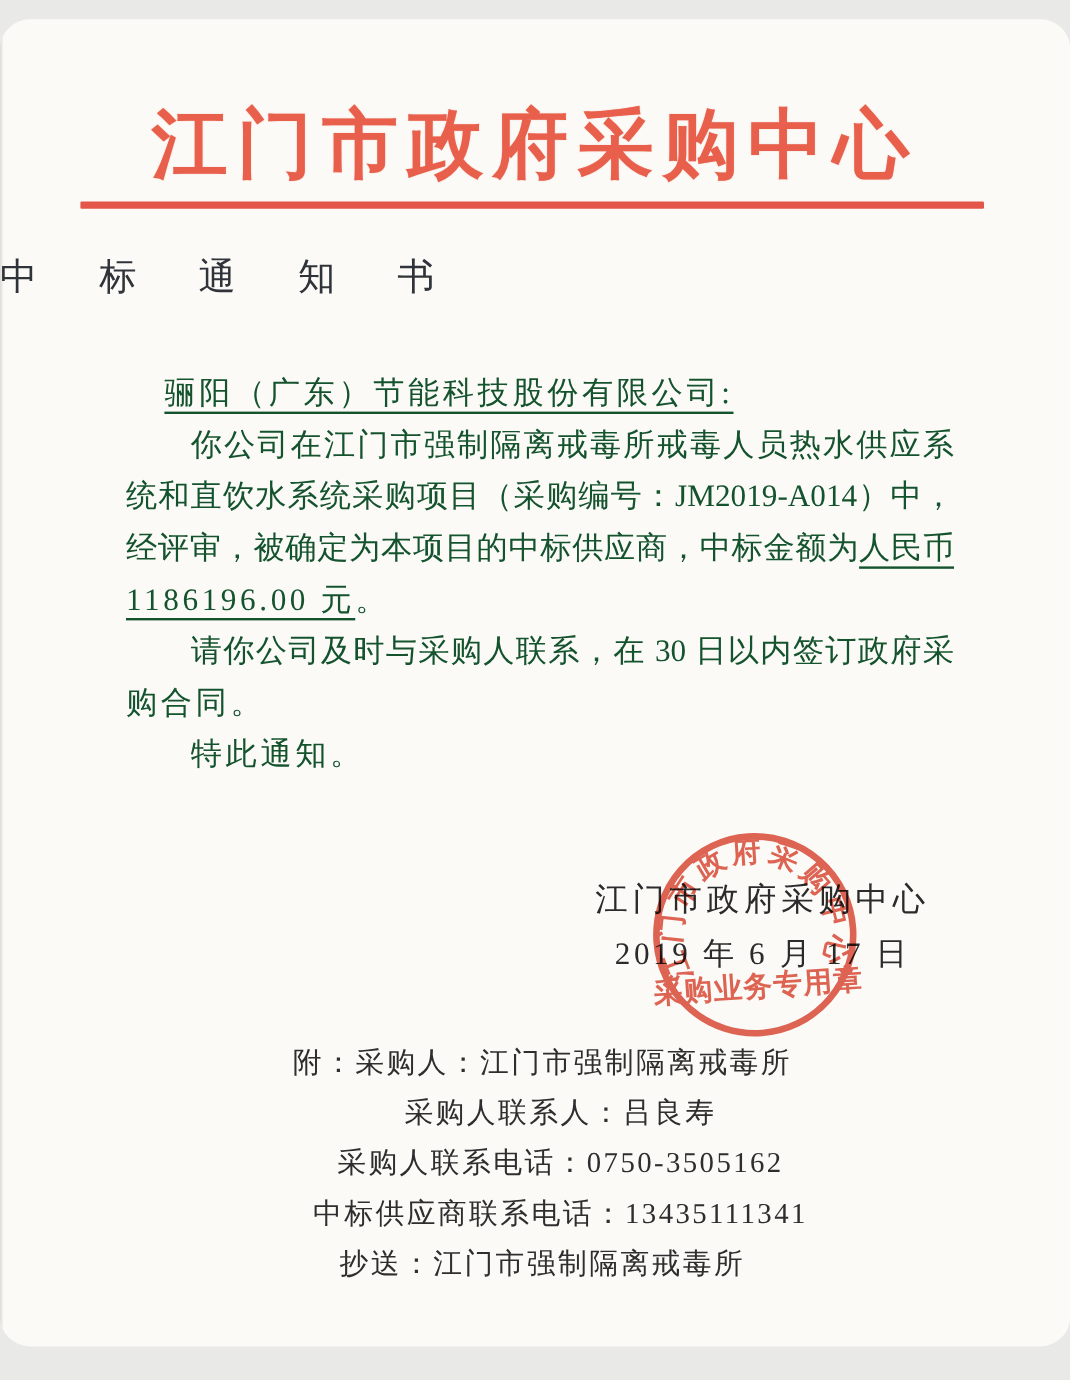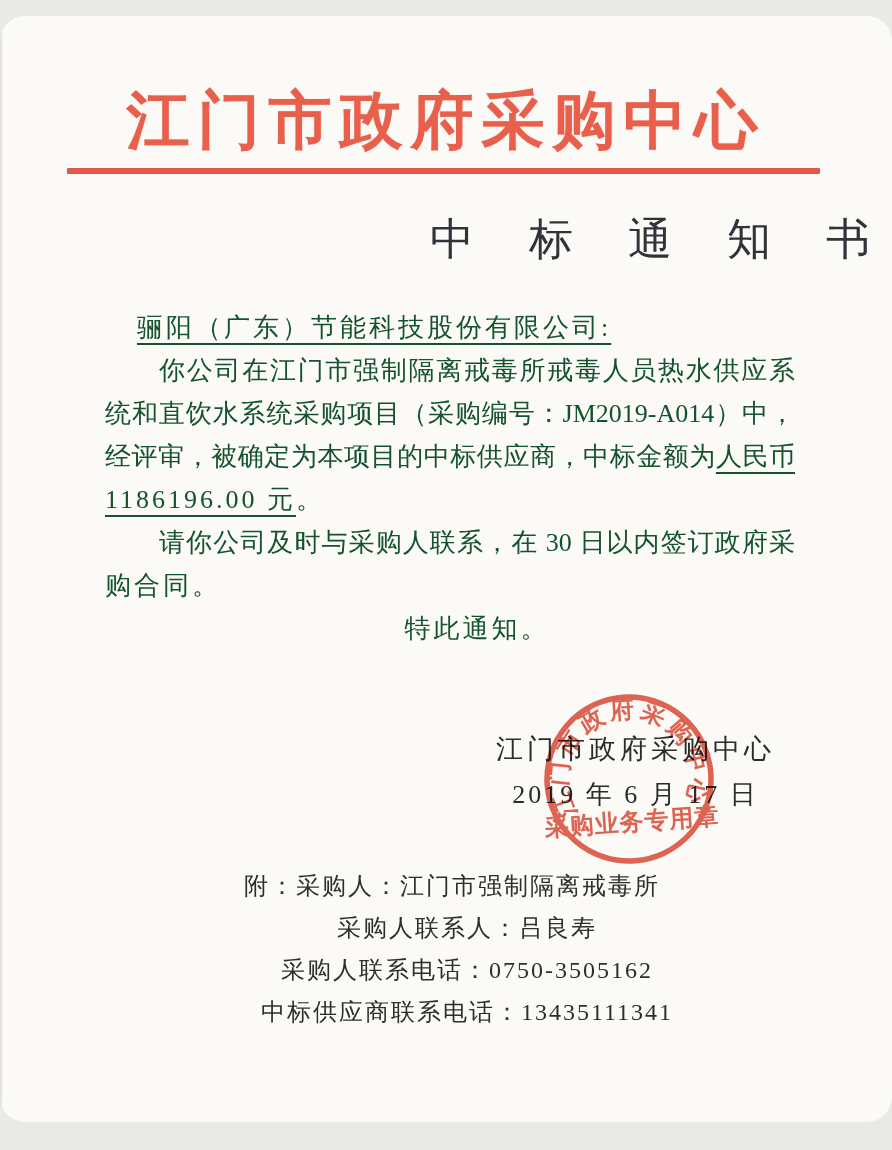--- a/index.html
+++ b/index.html
@@ -35,22 +35,22 @@
   .red-rule{
     position:absolute;left:67px;top:152px;
     width:753px;height:6px;
     background:#e4564a;
     border-radius:1px;
   }
 
   
   .doc-title{
     position:absolute;left:0;top:194px;width:100%;
-    text-align:right;
-    font-size:44px;
+    text-align:left;
+    font-size:31px;
     letter-spacing:22px;
     color:#30343a;
     white-space:nowrap;
   }
 
   
   .body-block{
     position:absolute;left:105px;top:290px;width:690px;
     font-size:26px;
     color:#14532d;
@@ -65,21 +65,21 @@
     text-align:justify;
     text-align-last:justify;
     letter-spacing:0;
   }
   .recipient{
     margin-left:32px;
     text-decoration:underline;
     text-underline-offset:7px;
     text-decoration-thickness:2px;
   }
-  .indent{ text-indent:54px;text-align:center; }
+  .indent{ text-indent:54px; }
   .u{
     text-decoration:underline;
     text-underline-offset:7px;
     text-decoration-thickness:2px;
   }
 
   
   .sign-block{
     position:absolute;left:468px;top:710px;width:335px;
     text-align:center;
@@ -159,14 +159,15 @@
       <textPath href="#ringPath" startOffset="50%" text-anchor="middle">江门市政府采购中心</textPath>
     </text>
     <text x="89" y="140" text-anchor="middle" font-size="24" letter-spacing="1" fill="#dd4f3c" font-family="Liberation Serif, DejaVu Serif, serif" font-weight="bold">采购业务专用章</text>
   </svg>
 
   <div class="footer-block">
     <div class="footer-line">附：采购人：江门市强制隔离戒毒所</div>
     <div class="footer-line footer-indent">采购人联系人：吕良寿</div>
     <div class="footer-line footer-indent">采购人联系电话：0750-3505162</div>
     <div class="footer-line footer-indent">中标供应商联系电话：13435111341</div>
+    <div class="footer-line">抄送：江门市强制隔离戒毒所</div>
   </div>
 </div>
 
 </body></html>

